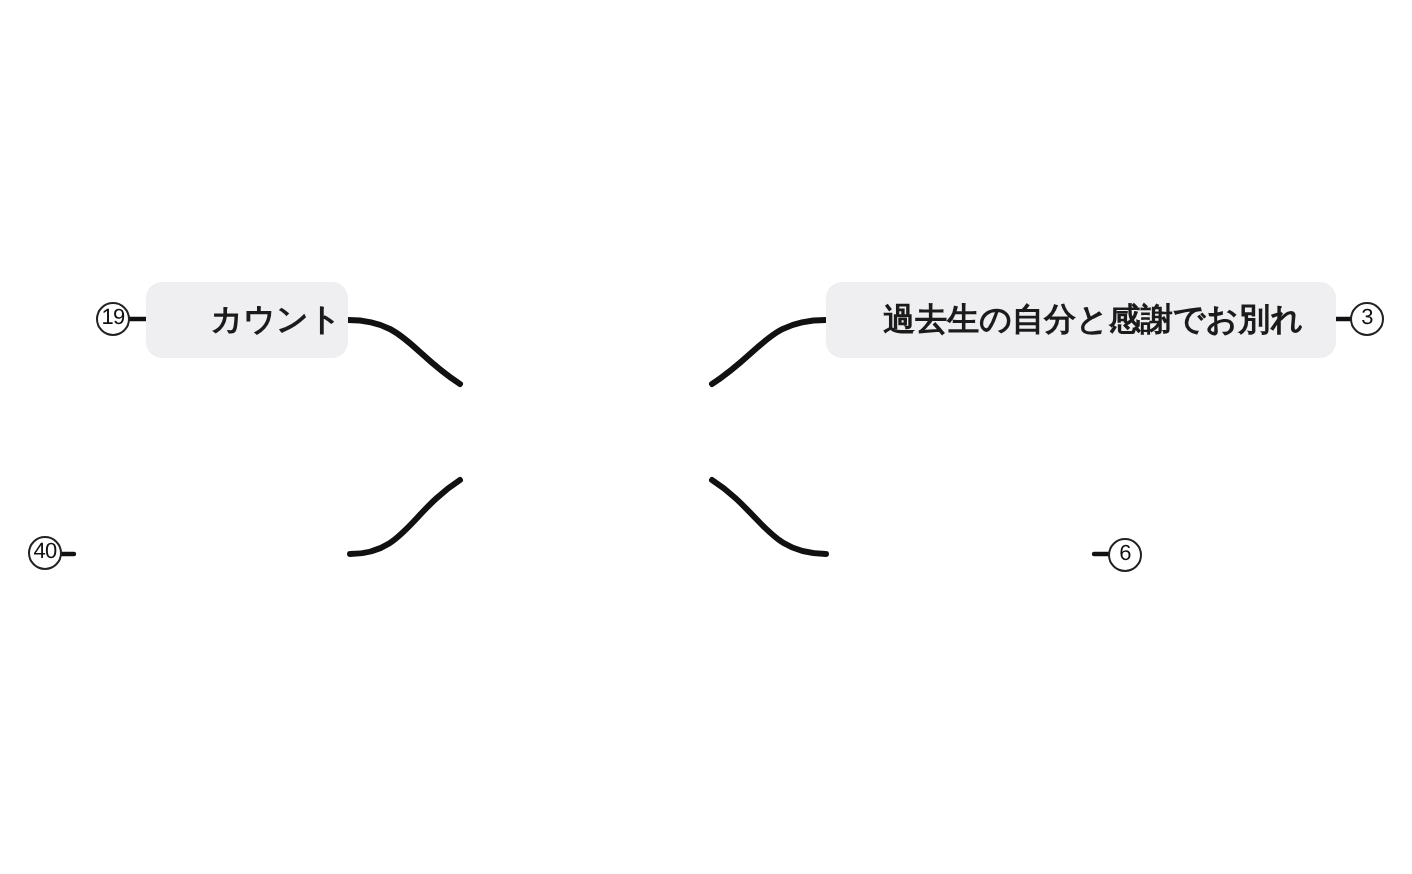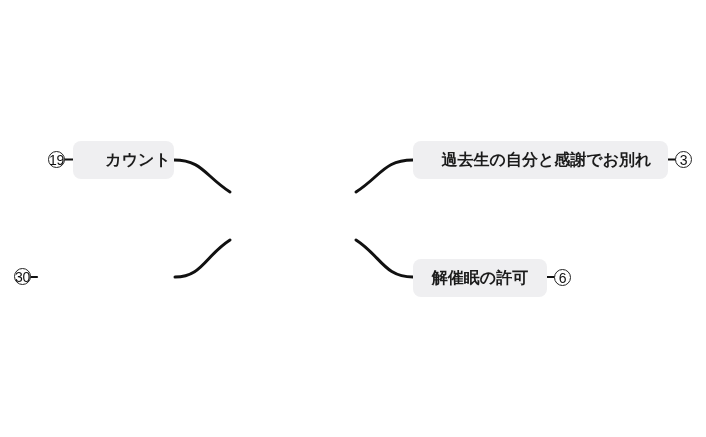--- a/index.html
+++ b/index.html
@@ -74,21 +74,21 @@
     position: absolute;
     width: 17px; height: 17px;
     box-sizing: border-box;
     border: 1.6px solid var(--badge-border);
     border-radius: 50%;
     background: var(--badge-bg);
     color: var(--badge-text);
     display: flex;
     align-items: center;
     justify-content: center;
-    font-size: 14px;
+    font-size: 11px;
     letter-spacing: -0.4px;
     line-height: 1;
   }
   .badge.pos-19 { left: 48px;  top: 151px; }
   .badge.pos-20 { left: 14px;  top: 268px; }
   .badge.pos-3  { left: 675px; top: 151px; }
   .badge.pos-6  { left: 554px; top: 269px; }
 </style>
 </head>
 <body>
@@ -102,20 +102,19 @@
     <path class="curve" d="M356,240 C381,256 384,277 413,277"></path>
     <path class="dash" d="M65,159.5 L73,159.5"></path>
     <path class="dash" d="M31,277 L37,277"></path>
     <path class="dash" d="M668,159.5 L675,159.5"></path>
     <path class="dash" d="M547,277 L554,277"></path>
   </svg>
 
 
   <div class="node branch pos-count">カウント</div>
   <div class="node branch pos-farewell">過去生の自分と感謝でお別れ</div>
-  <div class="node branch pos-permission">解催眠の許可</div>
 
   <div class="badge pos-19">19</div>
-  <div class="badge pos-20">30</div>
+  <div class="badge pos-20">40</div>
   <div class="badge pos-3">3</div>
   <div class="badge pos-6">6</div>
 
 </div>
 
 </body></html>

